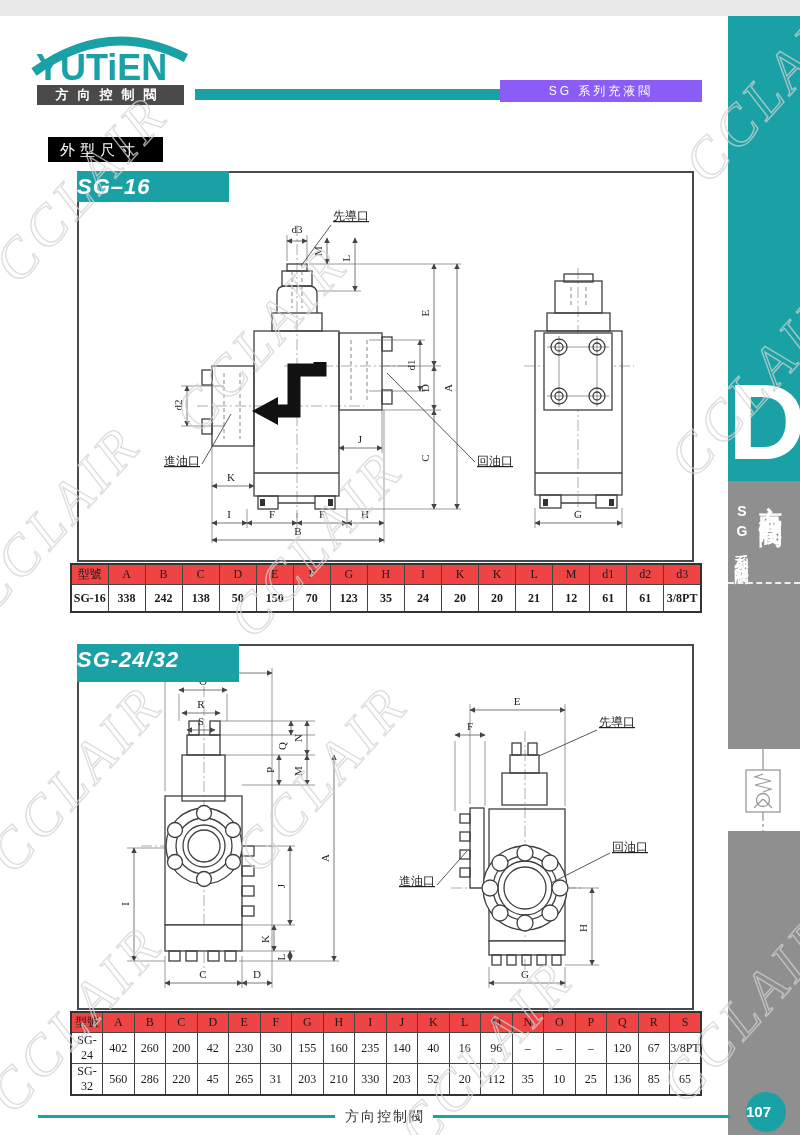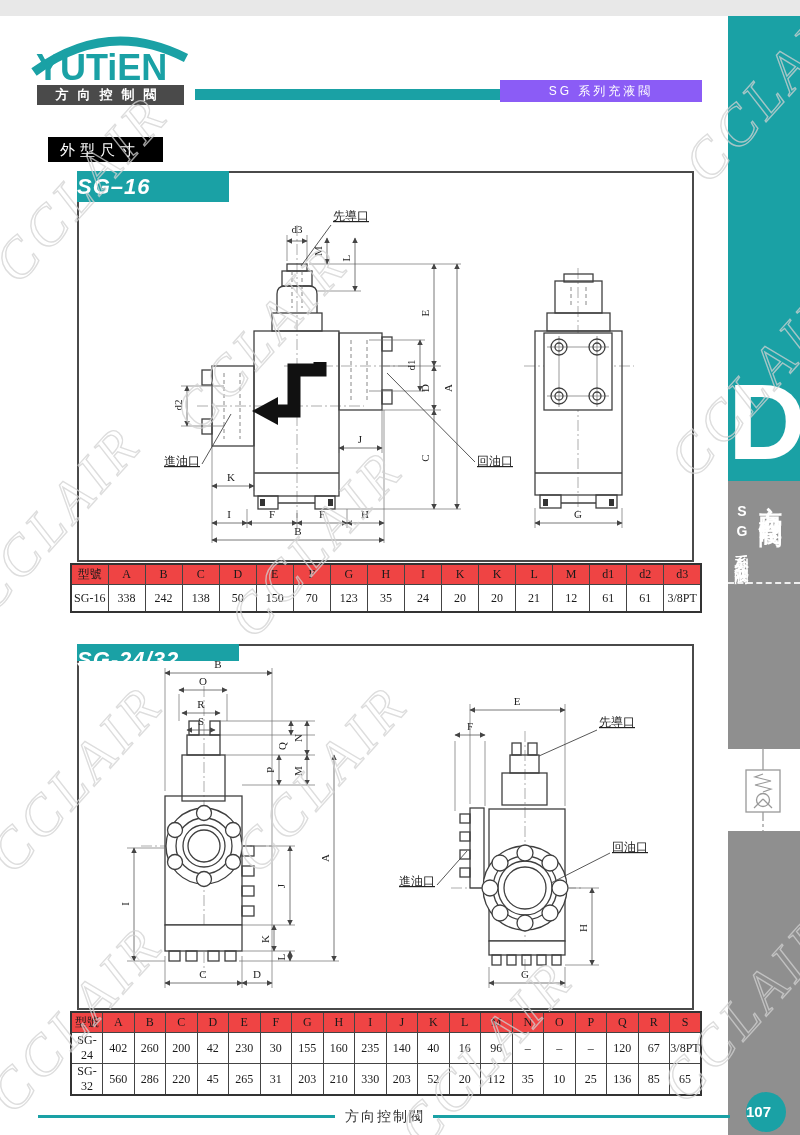--- a/index.html
+++ b/index.html
@@ -29,21 +29,21 @@
   
   .frame { position:absolute; border:2px solid #4a4a4a; background:#fff; }
   .frame1 { left:77px; top:155px; width:613px; height:387px; }
   .frame2 { left:77px; top:628px; width:613px; height:362px; }
   .sec-title {
     position:absolute; background:#1aa1a5; color:#fff; z-index:3;
     font-weight:800; font-style:italic; font-size:22px; letter-spacing:1px;
     line-height:31px; box-sizing:border-box;
   }
   .sec-title1 { left:77px; top:155px; width:152px; height:31px; }
-  .sec-title2 { left:77px; top:628px; width:162px; height:17px; }
+  .sec-title2 { left:77px; top:628px; width:162px; height:38px; }
   .frame svg { position:absolute; left:0; top:0; }
   
   .out { stroke:#3f3f3f; stroke-width:1.3; fill:none; }
   .outf { stroke:#3f3f3f; stroke-width:1.3; fill:#fff; }
   .cl  { stroke:#8a8a8a; stroke-width:.7; stroke-dasharray:11 3 2 3; fill:none; }
   .hid { stroke:#6a6a6a; stroke-width:.8; stroke-dasharray:4 3; fill:none; }
   .ext { stroke:#6f6f6f; stroke-width:.7; fill:none; }
   .dim { stroke:#555; stroke-width:.8; fill:none; }
   .ldr { stroke:#444; stroke-width:.9; fill:none; }
   #svg1 .dim { marker-start:url(#aw1); marker-end:url(#aw1); }
@@ -51,21 +51,21 @@
   .dt { font:11px "Liberation Serif", serif; fill:#222; }
   .ct { font:12px "Liberation Sans", sans-serif; fill:#222; text-decoration:underline; }
   
   table.dims { position:absolute; border-collapse:collapse; border:2px solid #333; background:#fff; table-layout:fixed; z-index:2; }
   table.dims th, table.dims td {
     border:1px solid #444; text-align:center; padding:0;
     font-family:"Liberation Serif", serif; font-size:12px; color:#1a1a1a;
   }
   table.dims th { background:#ef4444; font-weight:normal; height:19px; }
   .t1 { left:70px; top:547px; width:632px; }
-  .t1 td { height:26px; }
+  .t1 td { height:26px;font-weight:bold; }
   .t2 { left:70px; top:995px; width:632px; }
   .t2 td { height:23px; }
   
   .sb-teal { position:absolute; left:728px; top:0; width:72px; height:465px; background:#1aa1a5; }
   .sb-letter {
     position:absolute; left:728px; top:350px; width:72px; text-align:center;
     color:#fff; font-size:108px; line-height:112px; font-weight:800; z-index:2;
   }
   .sb-gray1 { position:absolute; left:728px; top:465px; width:72px; height:268px; background:#8f8f8f; }
   .sb-gray2 { position:absolute; left:728px; top:815px; width:72px; height:320px; background:#8f8f8f; }

